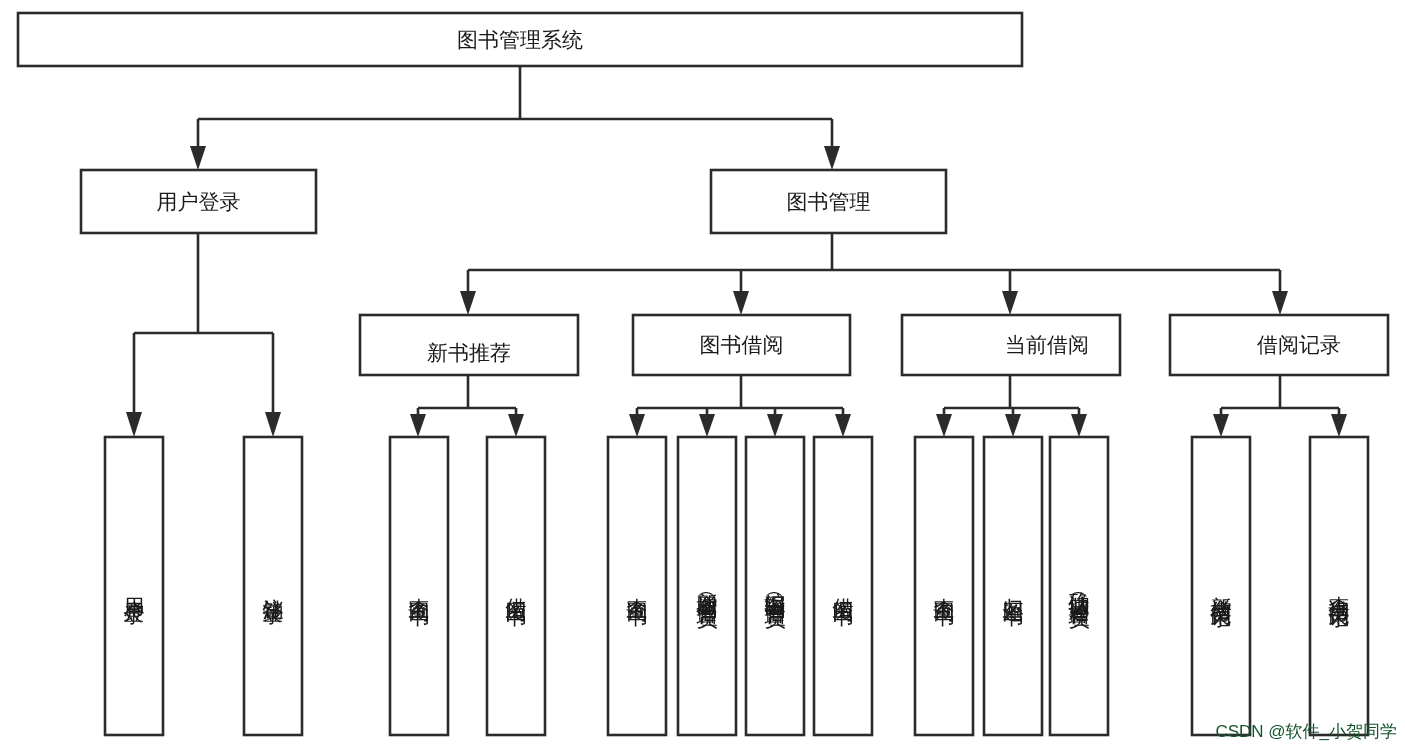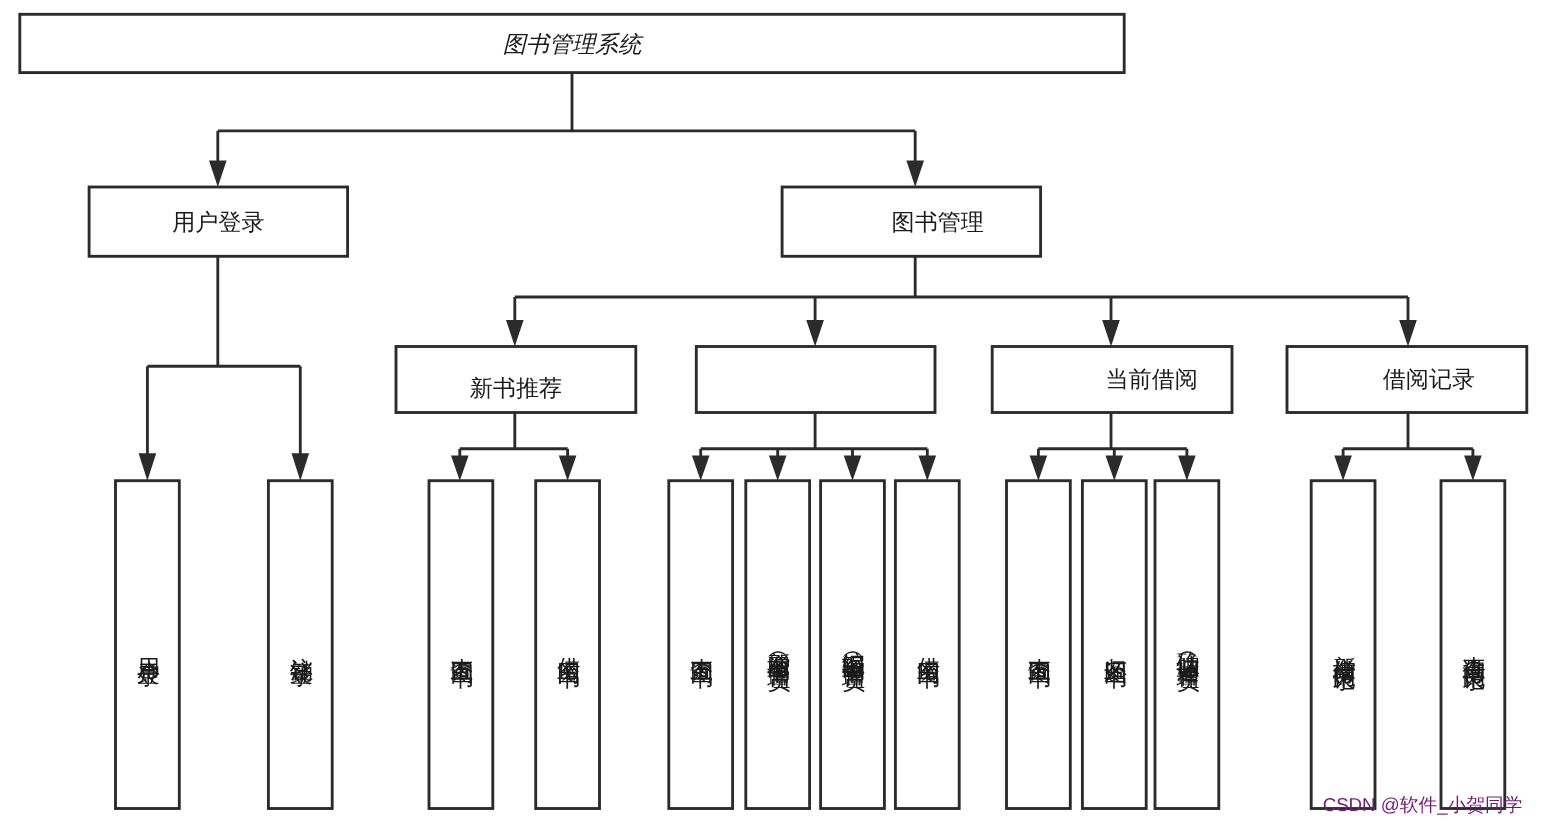--- a/index.html
+++ b/index.html
@@ -63,25 +63,25 @@
     align-items: center;
     justify-content: center;
     font-family: "Liberation Sans", "DejaVu Sans", sans-serif;
     font-size: 21px;
     color: #1a1a1a;
     white-space: nowrap;
     pointer-events: none;
   }
   #watermark {
     position: absolute;
-    right: 21px;
+    right: 8px;
     bottom: 4px;
     font-family: "Liberation Sans", "DejaVu Sans", sans-serif;
     font-size: 17px;
-    color: #701a75;
+    color: #14532d;
     white-space: nowrap;
     pointer-events: none;
   }
 </style>
 </head>
 <body>
 
 <div id="diagram-root">
 
   <svg id="flowchart" viewBox="0 0 1405 747" xmlns="http://www.w3.org/2000/svg">
@@ -178,26 +178,27 @@
       <path class="conn" d="M 1280 375 L 1280 408"></path>
       <path class="conn" d="M 1221 408 L 1339 408"></path>
       <path class="conn" d="M 1221 408 L 1221 416"></path>
       <polygon class="arrow-head" points="1213,414 1229,414 1221,437"></polygon>
       <path class="conn" d="M 1339 408 L 1339 416"></path>
       <polygon class="arrow-head" points="1331,414 1347,414 1339,437"></polygon>
     </g>
 
   </svg>
 
-  <div class="hbox-label" style="left:18px; top:13px; width:1004px; height:53px;font-style:italic;">图书管理系统</div>
+  <div class="hbox-label" style="left:18px; top:13px; width:1004px; height:53px;">图书管理系统</div>
 
   <div class="hbox-label" style="left:81px; top:170px; width:235px; height:63px;">用户登录</div>
-  <div class="hbox-label" style="left:711px; top:170px; width:235px; height:63px;padding-left:24px;">图书管理</div>
+  <div class="hbox-label" style="left:711px; top:170px; width:235px; height:63px;">图书管理</div>
 
   <div class="hbox-label" style="left:360px; top:315px; width:218px; height:76px;">新书推荐</div>
+  <div class="hbox-label" style="left:633px; top:315px; width:217px; height:60px;">图书借阅</div>
   <div class="hbox-label" style="left:902px; top:315px; width:218px; height:60px;margin-left:36px;">当前借阅</div>
   <div class="hbox-label" style="left:1170px; top:315px; width:258px; height:60px;">借阅记录</div>
 
   <div class="leaf-label-wrap" style="left:105px; top:437px; width:58px; height:298px;">用户登录</div>
   <div class="leaf-label-wrap" style="left:244px; top:437px; width:58px; height:298px;">注销登录</div>
   <div class="leaf-label-wrap" style="left:390px; top:437px; width:58px; height:298px;">查询图书</div>
   <div class="leaf-label-wrap" style="left:487px; top:437px; width:58px; height:298px;">借阅图书</div>
   <div class="leaf-label-wrap" style="left:608px; top:437px; width:58px; height:298px;">查询图书</div>
   <div class="leaf-label-wrap" style="left:678px; top:437px; width:58px; height:298px;">新增图书（管理员）</div>
   <div class="leaf-label-wrap" style="left:746px; top:437px; width:58px; height:298px;">编辑图书（管理员）</div>

